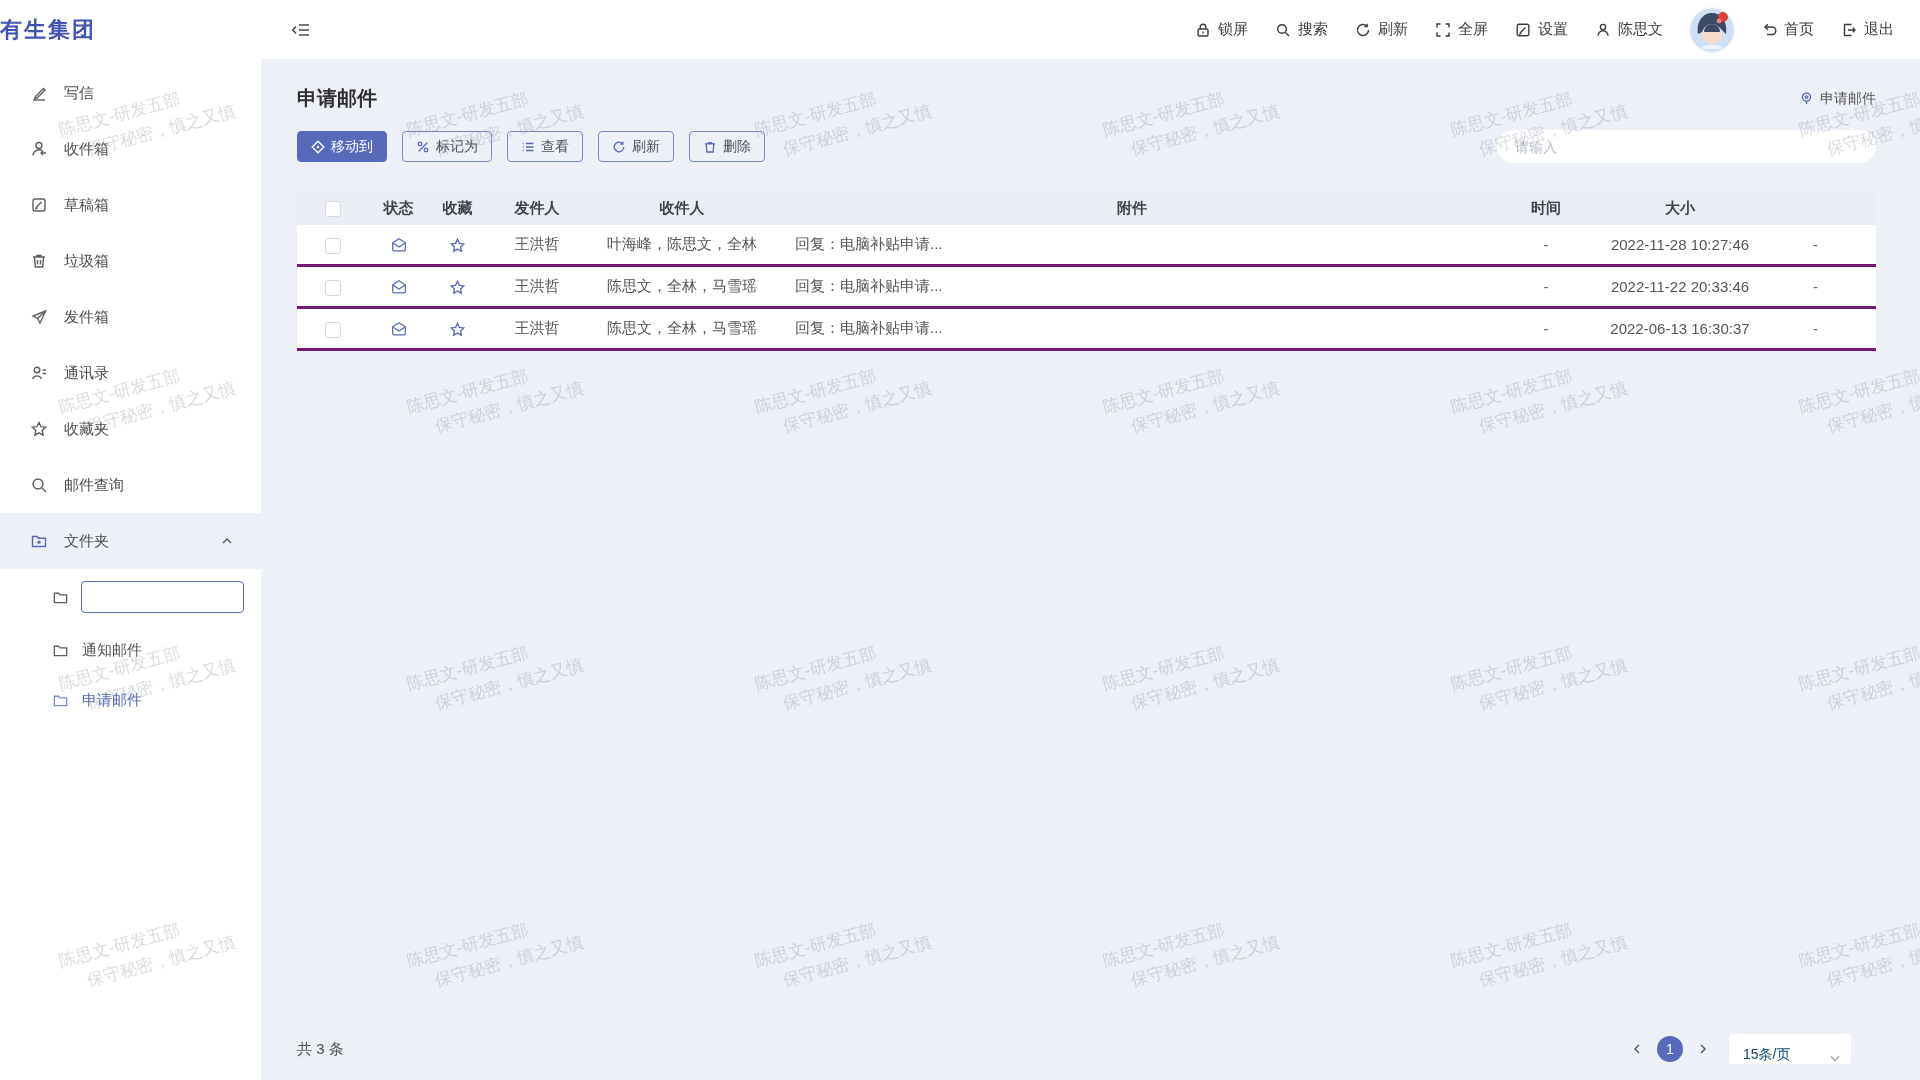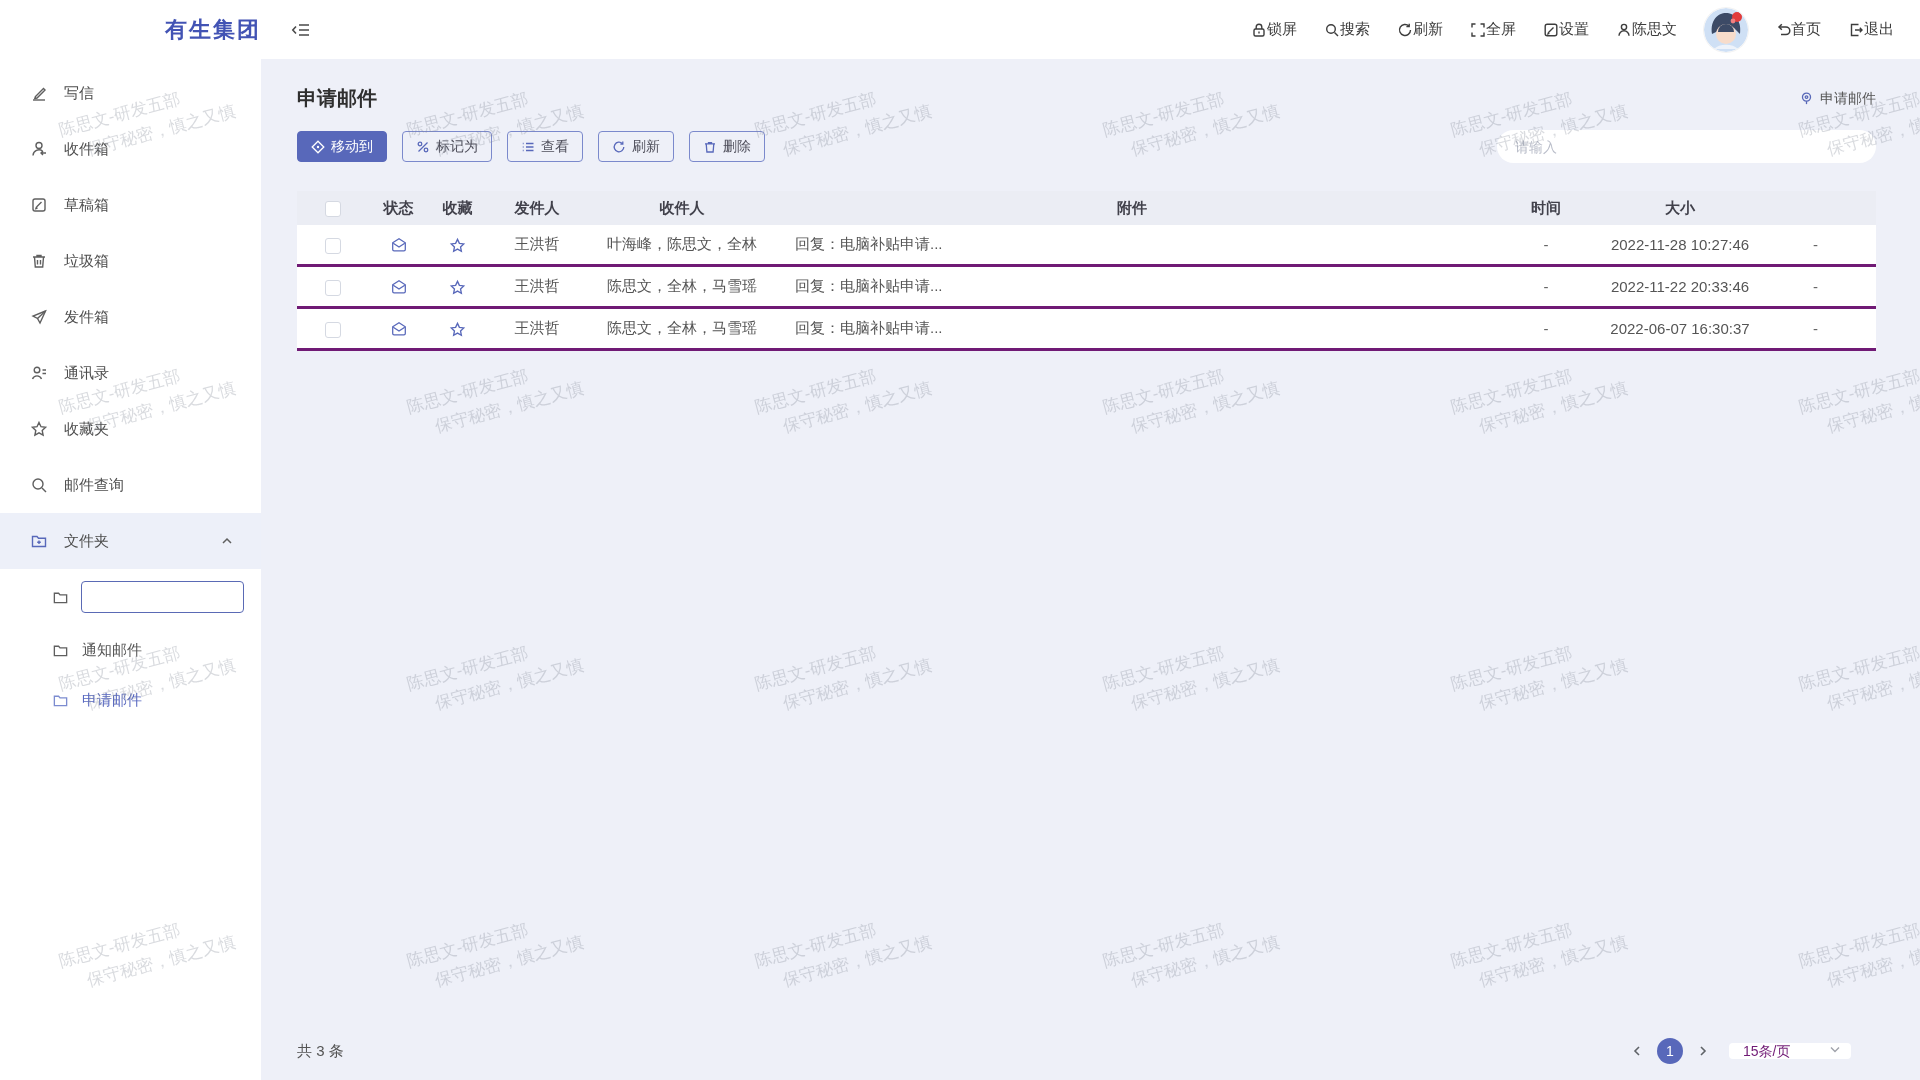--- a/index.html
+++ b/index.html
@@ -8,30 +8,30 @@
   svg { display:block; }
 
   
   .topbar{
     position:absolute; left:261px; top:0; right:0; height:59px;
     background:#fff; display:flex; align-items:center;
     padding:0 26px 0 30px; z-index:5;
   }
   .collapse-btn{ cursor:pointer; color:#4a4a4a; }
   .top-actions{ margin-left:auto; display:flex; align-items:center; gap:27px; }
-  .top-action{ display:flex; align-items:center; font-size:15px; color:#3d3d3d; cursor:pointer; }
+  .top-action{ display:flex; align-items:center; gap:7px; font-size:15px; color:#3d3d3d; cursor:pointer; }
   .top-action svg{ color:#3d3d3d; }
   .avatar{ width:44px; height:44px; border-radius:50%; overflow:hidden; cursor:pointer; box-shadow:0 0 0 1px rgba(0,0,0,.05); }
 
   
   .sidebar{
     position:absolute; left:0; top:0; width:261px; height:1080px;
     background:#fff; z-index:6;
   }
-  .logo{ height:59px; line-height:59px; text-align:right; font-size:22px; font-weight:bold;
+  .logo{ height:59px; line-height:59px; text-align:left; font-size:22px; font-weight:bold;
          color:#4253b4; letter-spacing:2px; }
   .menu{ padding-top:6px; }
   .menu-item{ height:56px; display:flex; align-items:center; gap:16px; padding:0 28px 0 30px;
               font-size:15px; color:#4d4d4d; cursor:pointer; }
   .menu-item svg{ color:#5f5f5f; flex:none; }
   .menu-item.folder-root{ background:#edf0f9; }
   .menu-item.folder-root svg.main-ic{ color:#5868ba; }
   .menu-item .grow{ flex:1; }
   .chev{ color:#8a8f99; }
 
@@ -84,23 +84,23 @@
   .dash{ color:#666; }
 
   
   .footer{ position:absolute; left:36px; right:44px; bottom:16px;
            display:flex; align-items:center; font-size:15px; color:#555; }
   .pager{ margin-left:auto; margin-right:25px; display:flex; align-items:center; gap:20px; }
   .pager-nav{ display:flex; align-items:center; gap:14px; }
   .page-arrow{ color:#5f6368; cursor:pointer; display:flex; align-items:center; }
   .page-num{ width:26px; height:26px; border-radius:50%; background:#5868ba; color:#fff;
              font-size:14px; display:flex; align-items:center; justify-content:center; cursor:pointer; }
-  .page-size{ width:122px; height:16px; background:#fff; border-radius:4px; display:flex;
-              align-items:flex-start; justify-content:space-between; padding:0 10px 0 14px;
-              font-size:14px; color:#701a75; cursor:pointer; }
+  .page-size{ width:122px; height:30px; background:#fff; border-radius:4px; display:flex;
+              align-items:flex-end; justify-content:space-between; padding:0 10px 0 14px;
+              font-size:14px; color:#0c4a6e; cursor:pointer; }
   .page-size svg{ color:#a0a3ab; }
 
   
   #watermark-layer{ position:absolute; inset:0; pointer-events:none; z-index:40; overflow:hidden; }
   .wm{ position:absolute; transform:rotate(-15deg); color:rgba(130,135,150,.30);
        font-size:17px; line-height:1.55; white-space:nowrap; }
   .wm .l2{ display:block; margin-left:22px; }
 </style>
 </head>
 <body>
@@ -387,21 +387,21 @@
             <path d="M3 7.5 L10 3 L17 7.5 V15 a1.5 1.5 0 0 1-1.5 1.5 H4.5 A1.5 1.5 0 0 1 3 15 Z"></path>
             <path d="M3.6 8 L10 12.2 L16.4 8"></path>
           </svg></div>
       <div class="td ic-cell"><svg width="17" height="17" viewBox="0 0 18 18" fill="none" stroke="currentColor" stroke-width="1.4">
             <path d="M9 2.5 l2 4.2 4.6.6 -3.4 3.2 .9 4.6 L9 12.8 4.9 15.1 l.9-4.6 -3.4-3.2 4.6-.6 Z"></path>
           </svg></div>
       <div class="td">王洪哲</div>
       <div class="td">陈思文，全林，马雪瑶</div>
       <div class="td subject">回复：电脑补贴申请...</div>
       <div class="td dash">-</div>
-      <div class="td">2022-06-07 16:30:37</div>
+      <div class="td">2022-06-13 16:30:37</div>
       <div class="td dash">-</div>
     </div>
   </div>
 
   <div class="footer">
     <span>共 3 条</span>
     <div class="pager">
       <div class="pager-nav">
         <span class="page-arrow">
           <svg width="12" height="12" viewBox="0 0 12 12" fill="none" stroke="currentColor" stroke-width="1.6">

